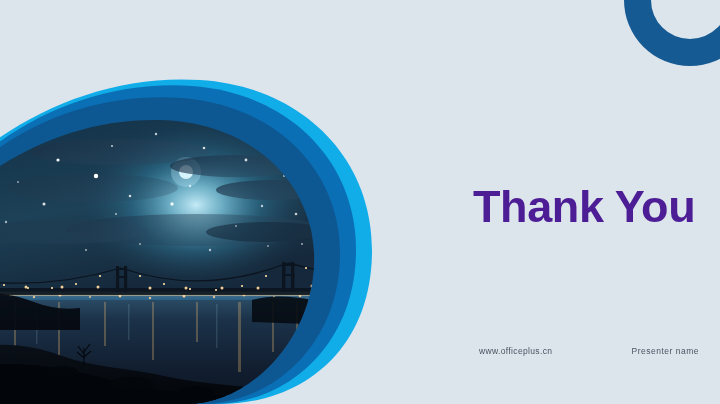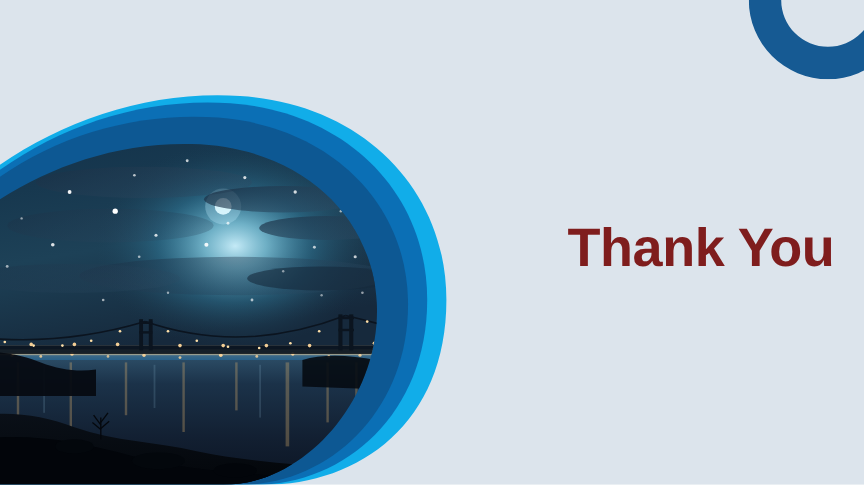--- a/index.html
+++ b/index.html
@@ -41,21 +41,21 @@
 
   
   .headline {
     position: absolute;
     left: 473px;
     top: 183px;
     margin: 0;
     font-size: 45px;
     line-height: 1.05;
     font-weight: bold;
-    color: #7f1d1d;
+    color: #4c1d95;
     letter-spacing: -0.4px;
     white-space: nowrap;
   }
   .footer-row {
     position: absolute;
     left: 479px;
     top: 346px;
     width: 220px;
     display: flex;
     justify-content: space-between;
@@ -291,14 +291,18 @@
 
         <ellipse cx="62" cy="372" rx="16" ry="6" fill="#03070c"></ellipse>
         <ellipse cx="132" cy="384" rx="22" ry="7" fill="#03070c"></ellipse>
         <ellipse cx="196" cy="392" rx="18" ry="6" fill="#02050a"></ellipse>
       </g>
     </svg>
   </div>
 
   <h1 class="headline">Thank You</h1>
 
+  <div class="footer-row">
+    <span class="footer-text">www.officeplus.cn</span>
+    <span class="footer-text footer-presenter">Presenter  name</span>
+  </div>
 
 </div>
 
 </body></html>

